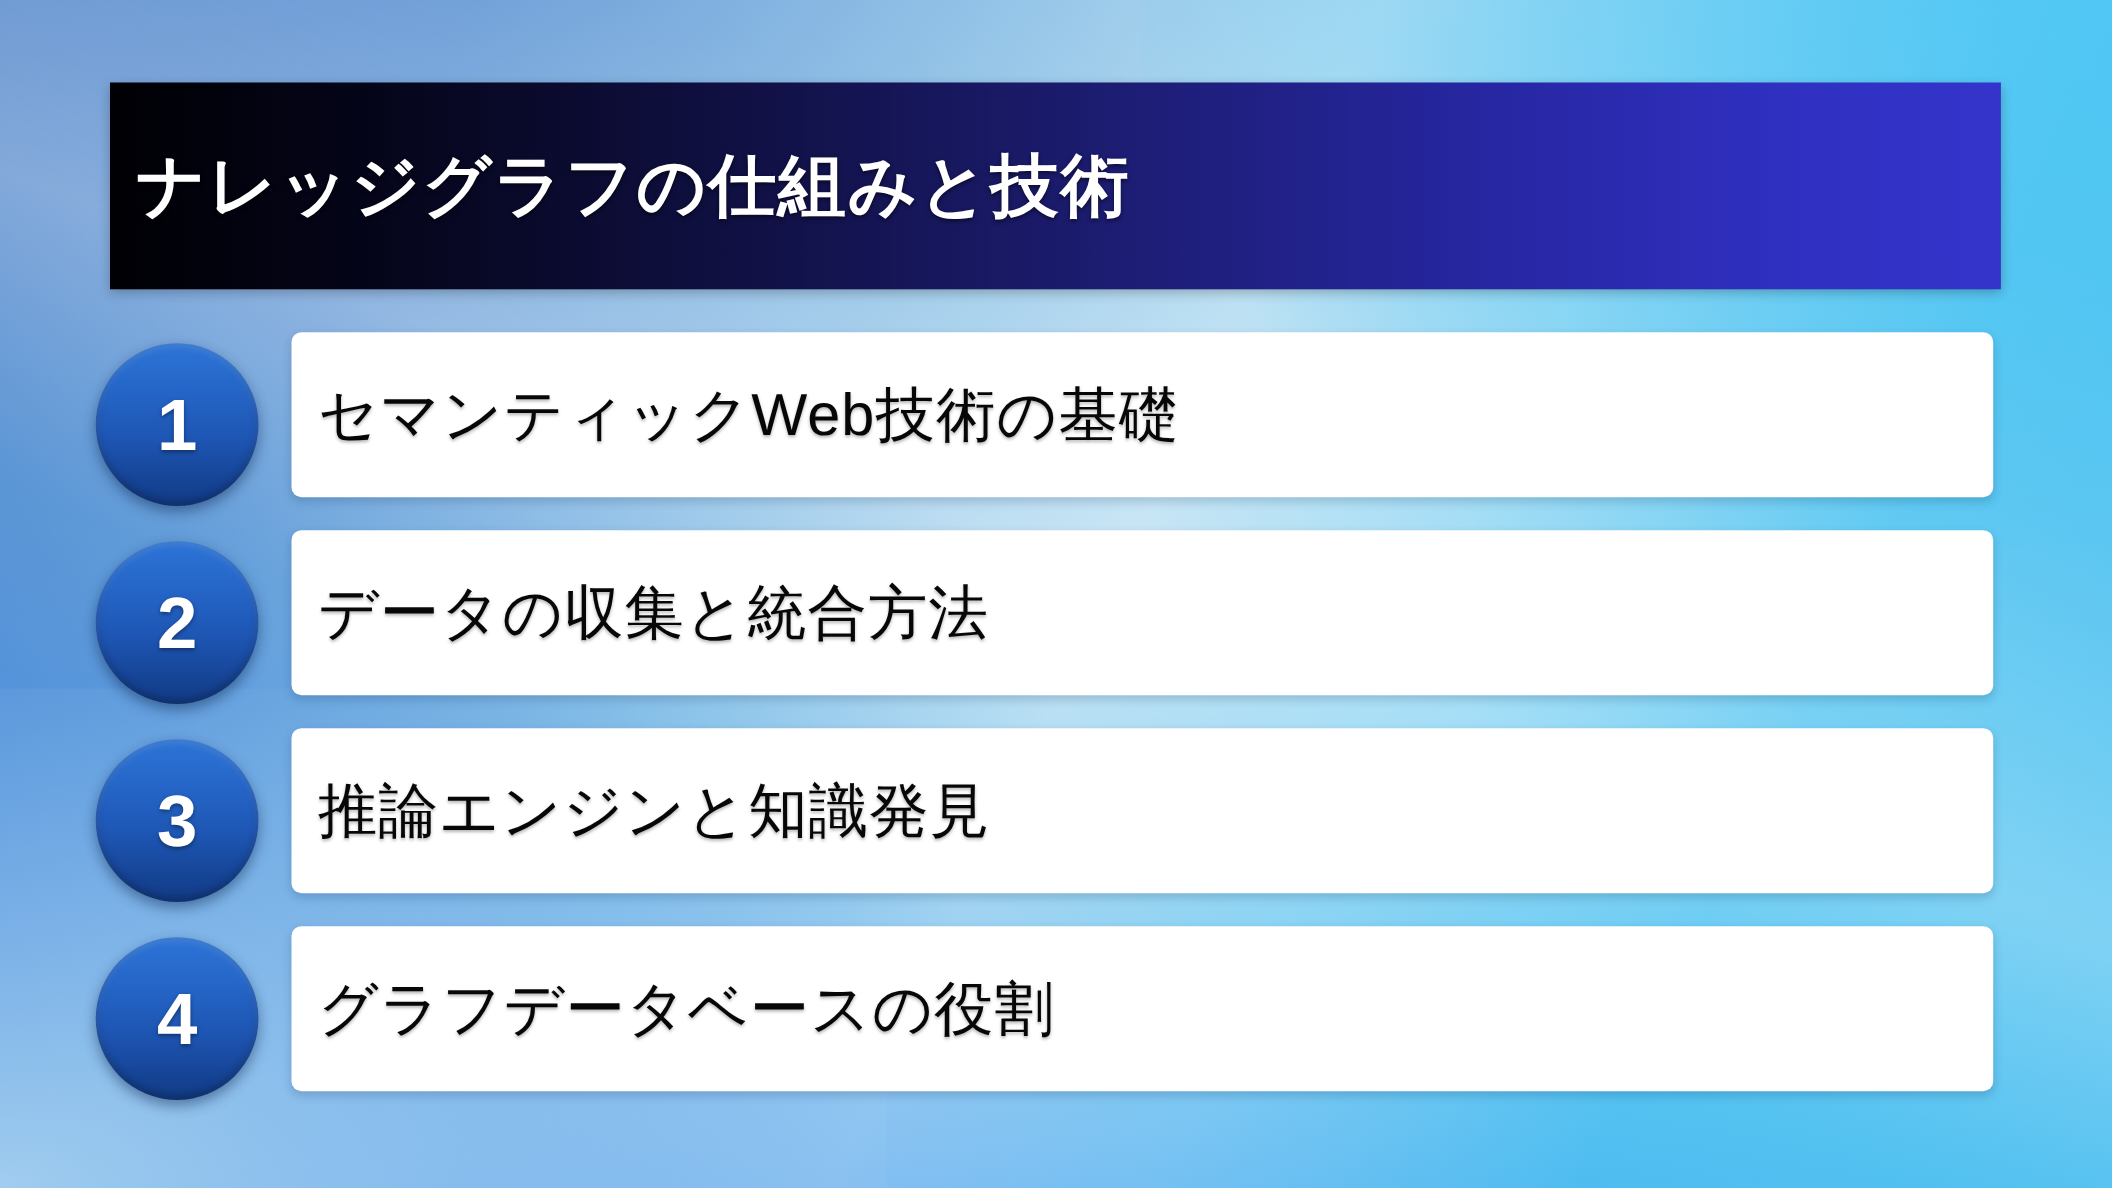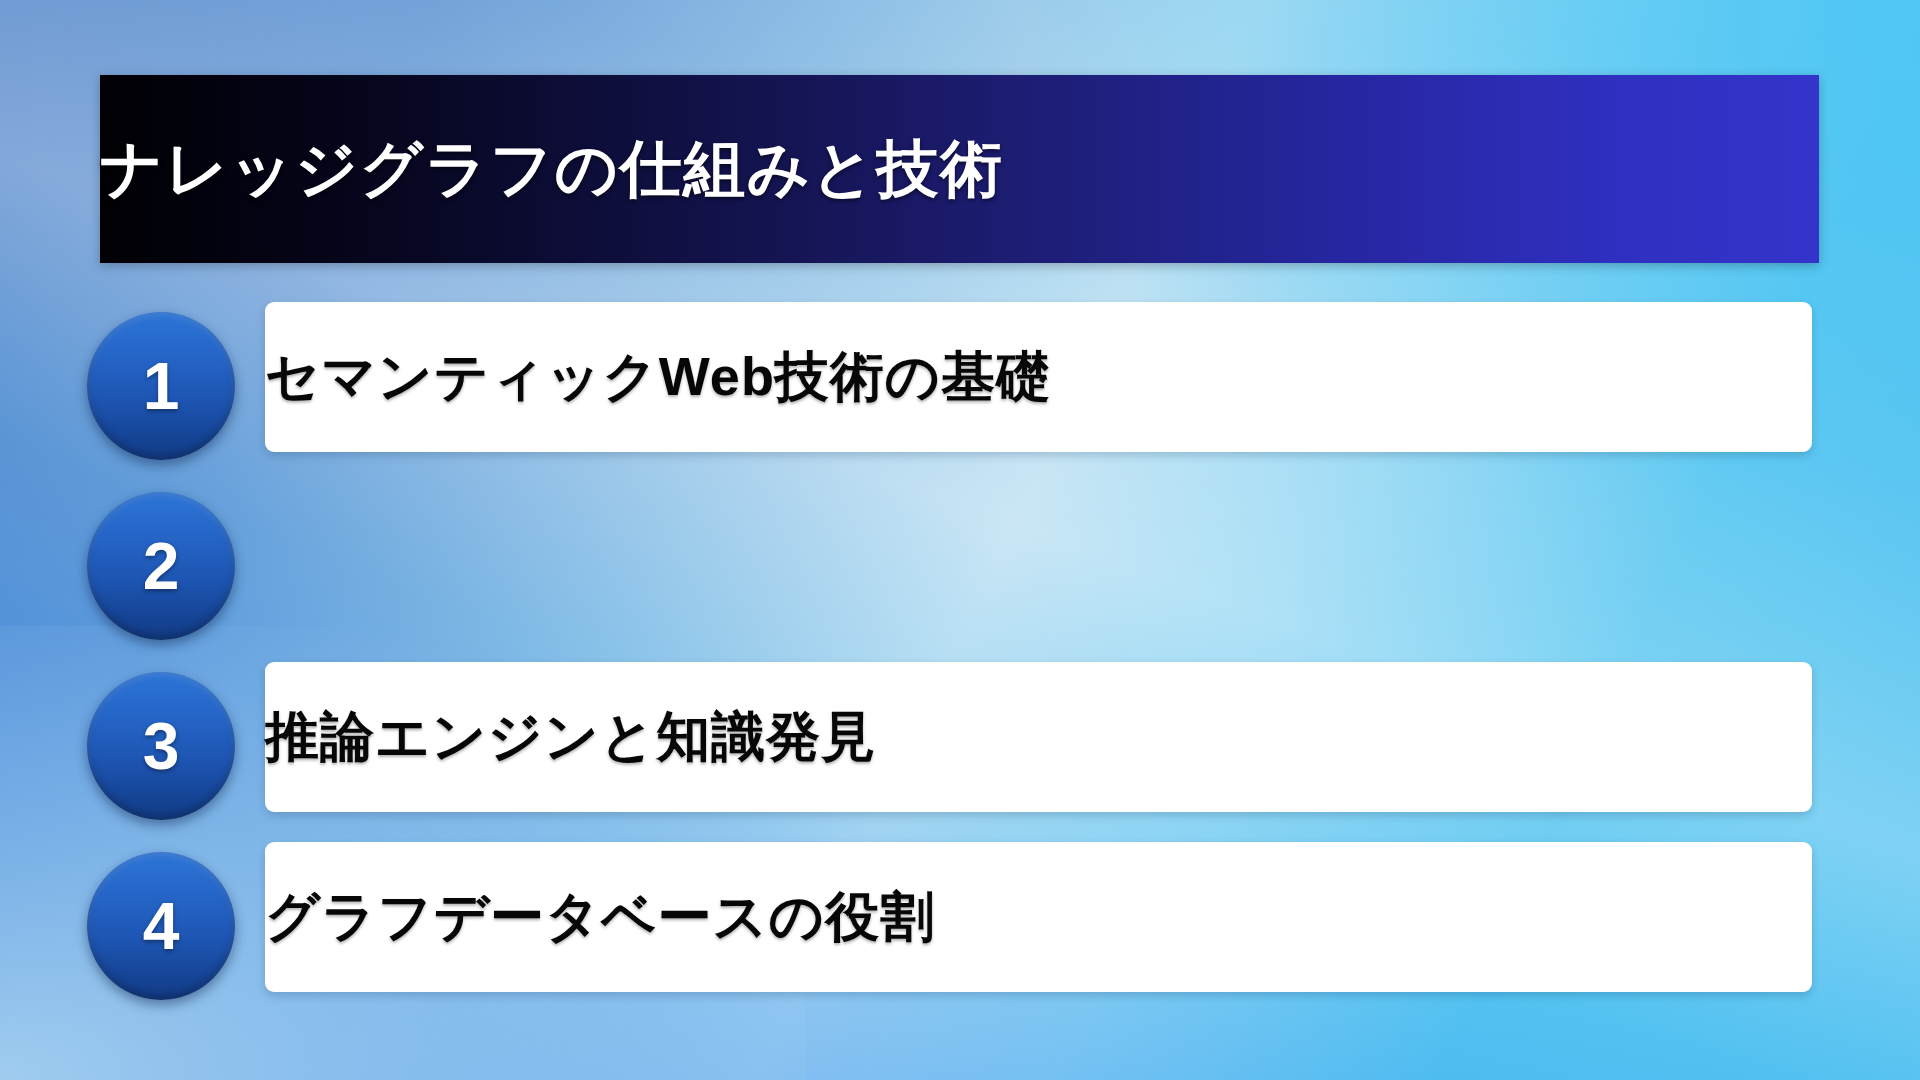--- a/index.html
+++ b/index.html
@@ -69,20 +69,21 @@
     align-items:center;
     box-shadow:0 3px 10px rgba(0,0,0,0.25);
   }
   #title-text {
     color:#ffffff;
     font-size:62px;
     font-weight:700;
     letter-spacing:1.5px;
     white-space:nowrap;
     text-shadow:0 2px 4px rgba(0,0,0,0.55);
+    margin-left:24px;
   }
 
   
   #item-list {
     position:absolute;
     left:0; top:288px;
     width:1920px;
   }
   .item-row {
     position:relative;
@@ -96,22 +97,23 @@
     height:150px;
     background:#ffffff;
     border-radius:9px;
     box-shadow:0 4px 9px rgba(16,50,90,0.20);
     display:flex;
     align-items:center;
   }
   .item-label {
     color:#070707;
     font-size:54px;
-    font-weight:700;
+    font-weight:400;
     letter-spacing:1px;
+    padding-left:24px;
     white-space:nowrap;
     text-shadow:0 2px 3px rgba(0,0,0,0.30);
     text-align:right;
   }
   .item-badge {
     position:absolute;
     left:87px;
     top:24px;
     width:148px;
     height:148px;
@@ -156,20 +158,23 @@
     <div class="item-row">
       <div class="item-card">
         <span class="item-label">セマンティックWeb技術の基礎</span>
       </div>
       <div class="item-badge">
         <span class="item-badge-number">1</span>
       </div>
     </div>
 
     <div class="item-row">
+      <div class="item-card">
+        <span class="item-label">データの収集と統合方法</span>
+      </div>
       <div class="item-badge">
         <span class="item-badge-number">2</span>
       </div>
     </div>
 
     <div class="item-row">
       <div class="item-card">
         <span class="item-label">推論エンジンと知識発見</span>
       </div>
       <div class="item-badge">

